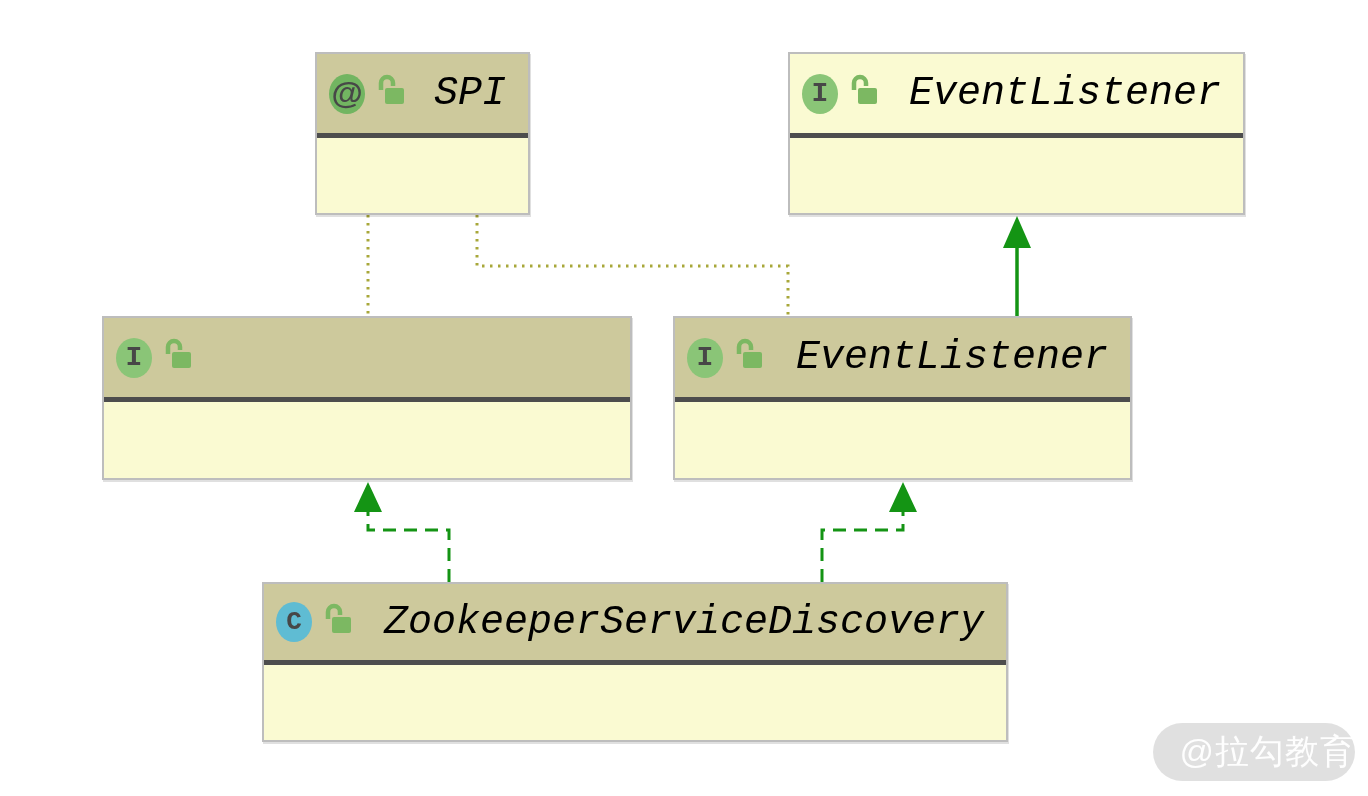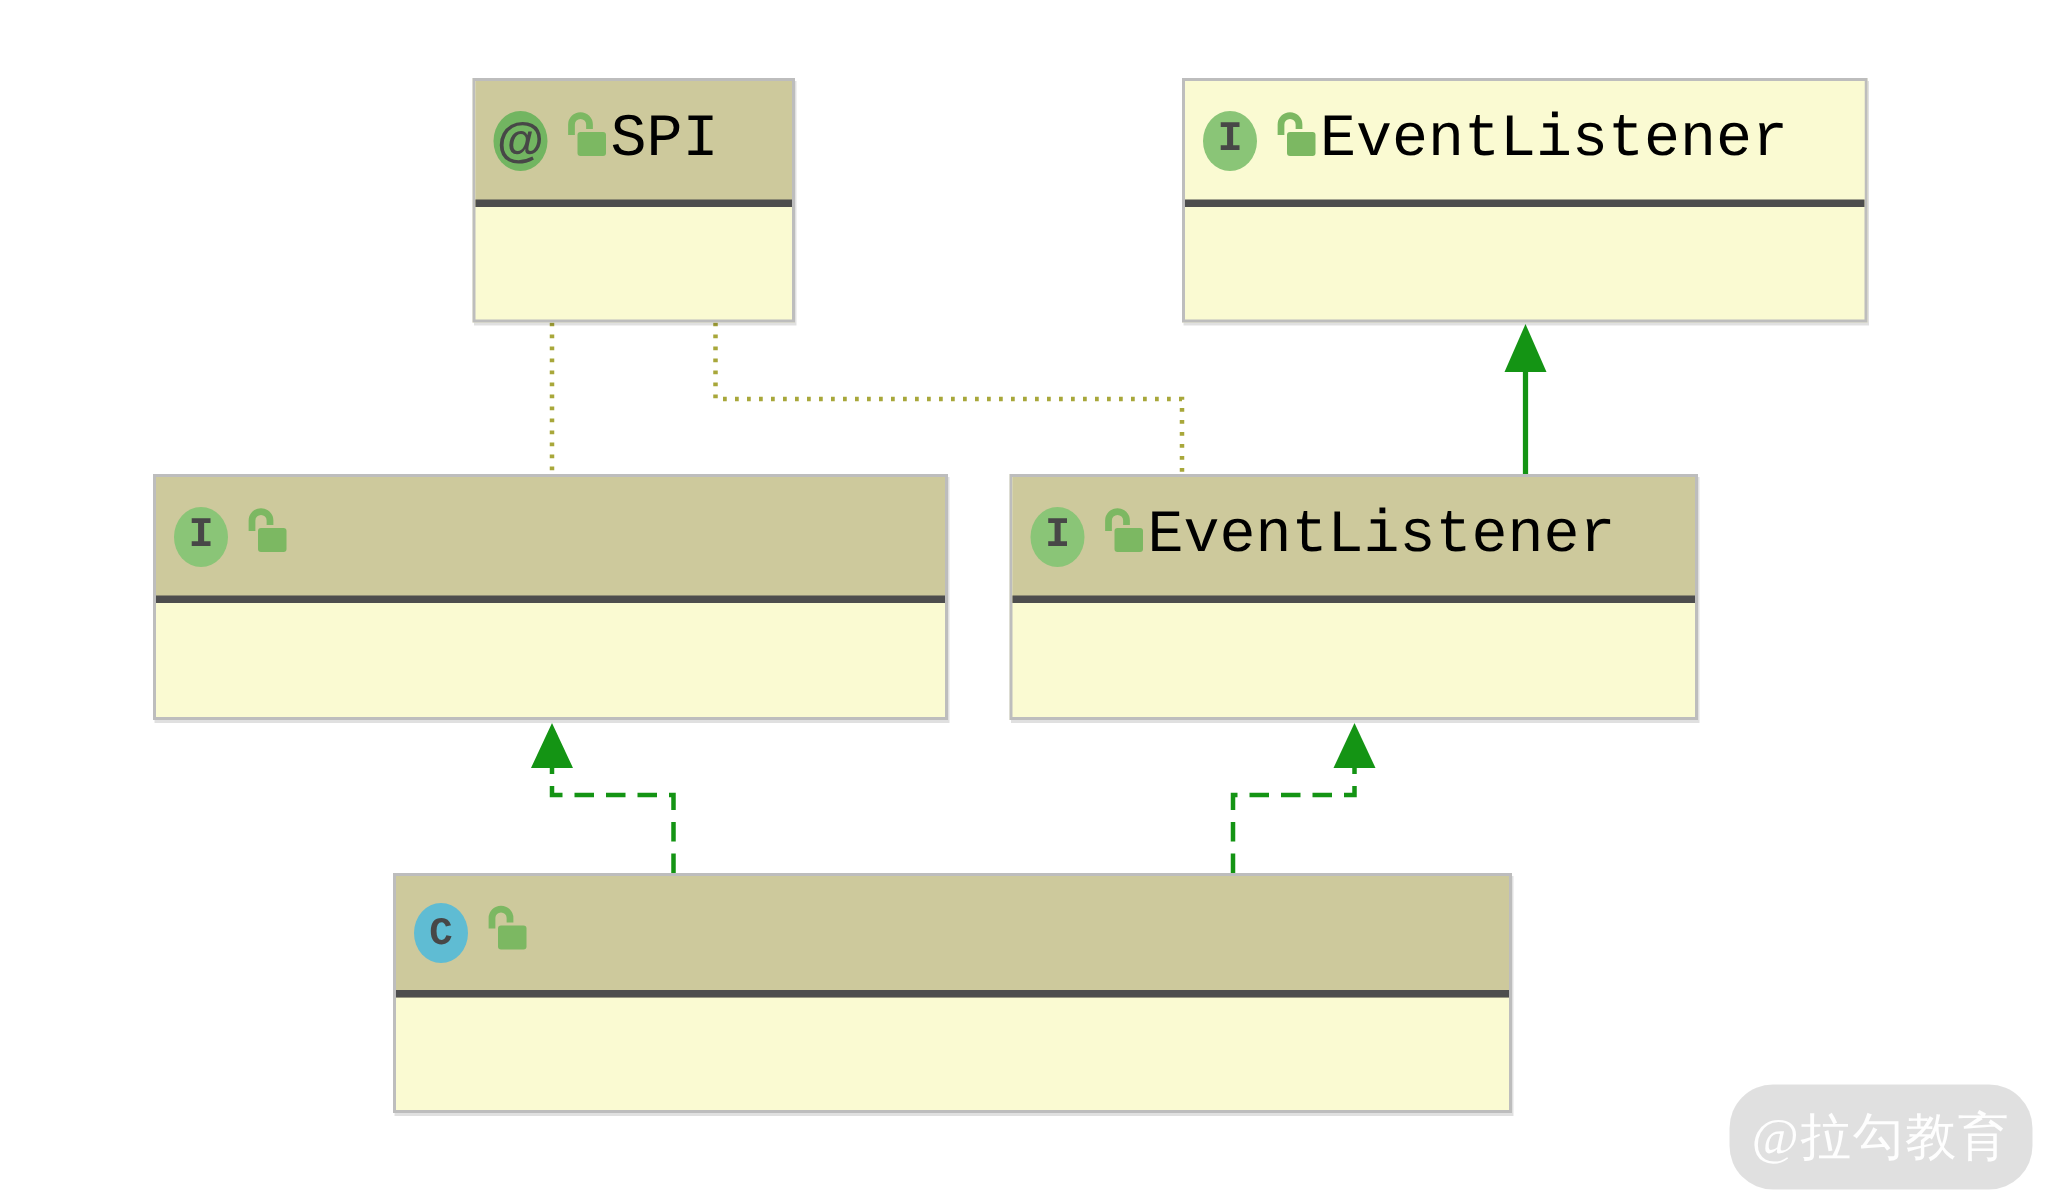--- a/index.html
+++ b/index.html
@@ -39,43 +39,44 @@
     color: #474747;
   }
   .badge-annotation { background: #72b561; font-size: 32px; font-family: "Liberation Sans", sans-serif; }
   .badge-interface  { background: #8ac577; font-size: 28px; }
   .badge-class      { background: #5fbcd3; font-size: 26px; }
 
   .lock-icon { margin-left: 10px; flex: 0 0 auto; }
 
   .node-name {
     flex: 1 1 auto;
-    text-align: left;
+    text-align: right;
     font-family: "Liberation Mono", monospace;
     font-size: 40px;
     color: #000000;
     white-space: nowrap;
+    font-style: italic;
   }
 
   
   svg.edges { position: absolute; left: 0; top: 0; pointer-events: none; }
   .edge-dotted { stroke: #a8a73a; stroke-width: 3; fill: none; stroke-dasharray: 2.5 5.5; }
   .edge-dashed { stroke: #149414; stroke-width: 3; fill: none; stroke-dasharray: 13 8; }
   .edge-solid  { stroke: #149414; stroke-width: 3.5; fill: none; }
   .arrowhead   { fill: #149414; stroke: none; }
 
   
   .watermark {
     position: absolute;
     left: 1153px; top: 723px;
-    width: 202px; height: 70px;
+    width: 202px; height: 58px;
     border-radius: 29px;
     background: rgba(0,0,0,0.12);
-    display: flex; align-items: center; justify-content: center;
-    font-family: Liberation Serif, serif;
+    display: flex; align-items: center; justify-content: flex-end;
+    font-family: Liberation Sans, sans-serif;
     font-size: 34px;
     color: rgba(255,255,255,0.95);
     letter-spacing: 1px;
   }
 </style>
 </head>
 <body>
 
 <div class="canvas">
 
@@ -151,20 +152,21 @@
 
   <div class="node" style="left:262px; top:582px; width:746px; height:160px;">
     <div class="node-header" style="height:81px;">
       <span class="badge badge-class">C</span>
       <span class="lock-icon">
         <svg width="32" height="36" viewBox="0 0 32 36">
           <path d="M6,17 v-7 a6,6 0 0 1 12,0 v3" fill="none" stroke="#7cb862" stroke-width="4.5"></path>
           <rect x="10" y="15" width="19" height="16" rx="2" fill="#7cb862"></rect>
         </svg>
       </span>
+      <span class="node-name">ZookeeperServiceDiscovery</span>
     </div>
     <div class="node-body"></div>
   </div>
 
   <div class="watermark">
     <span>@拉勾教育</span>
   </div>
 
 </div>
 

